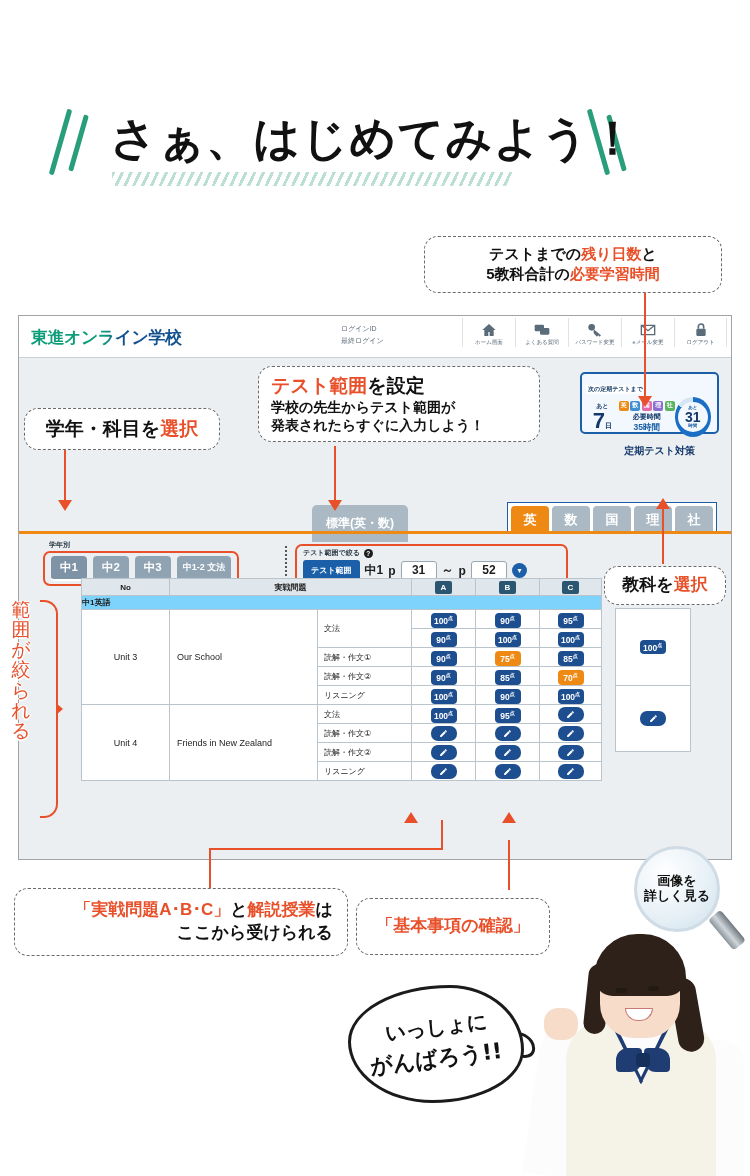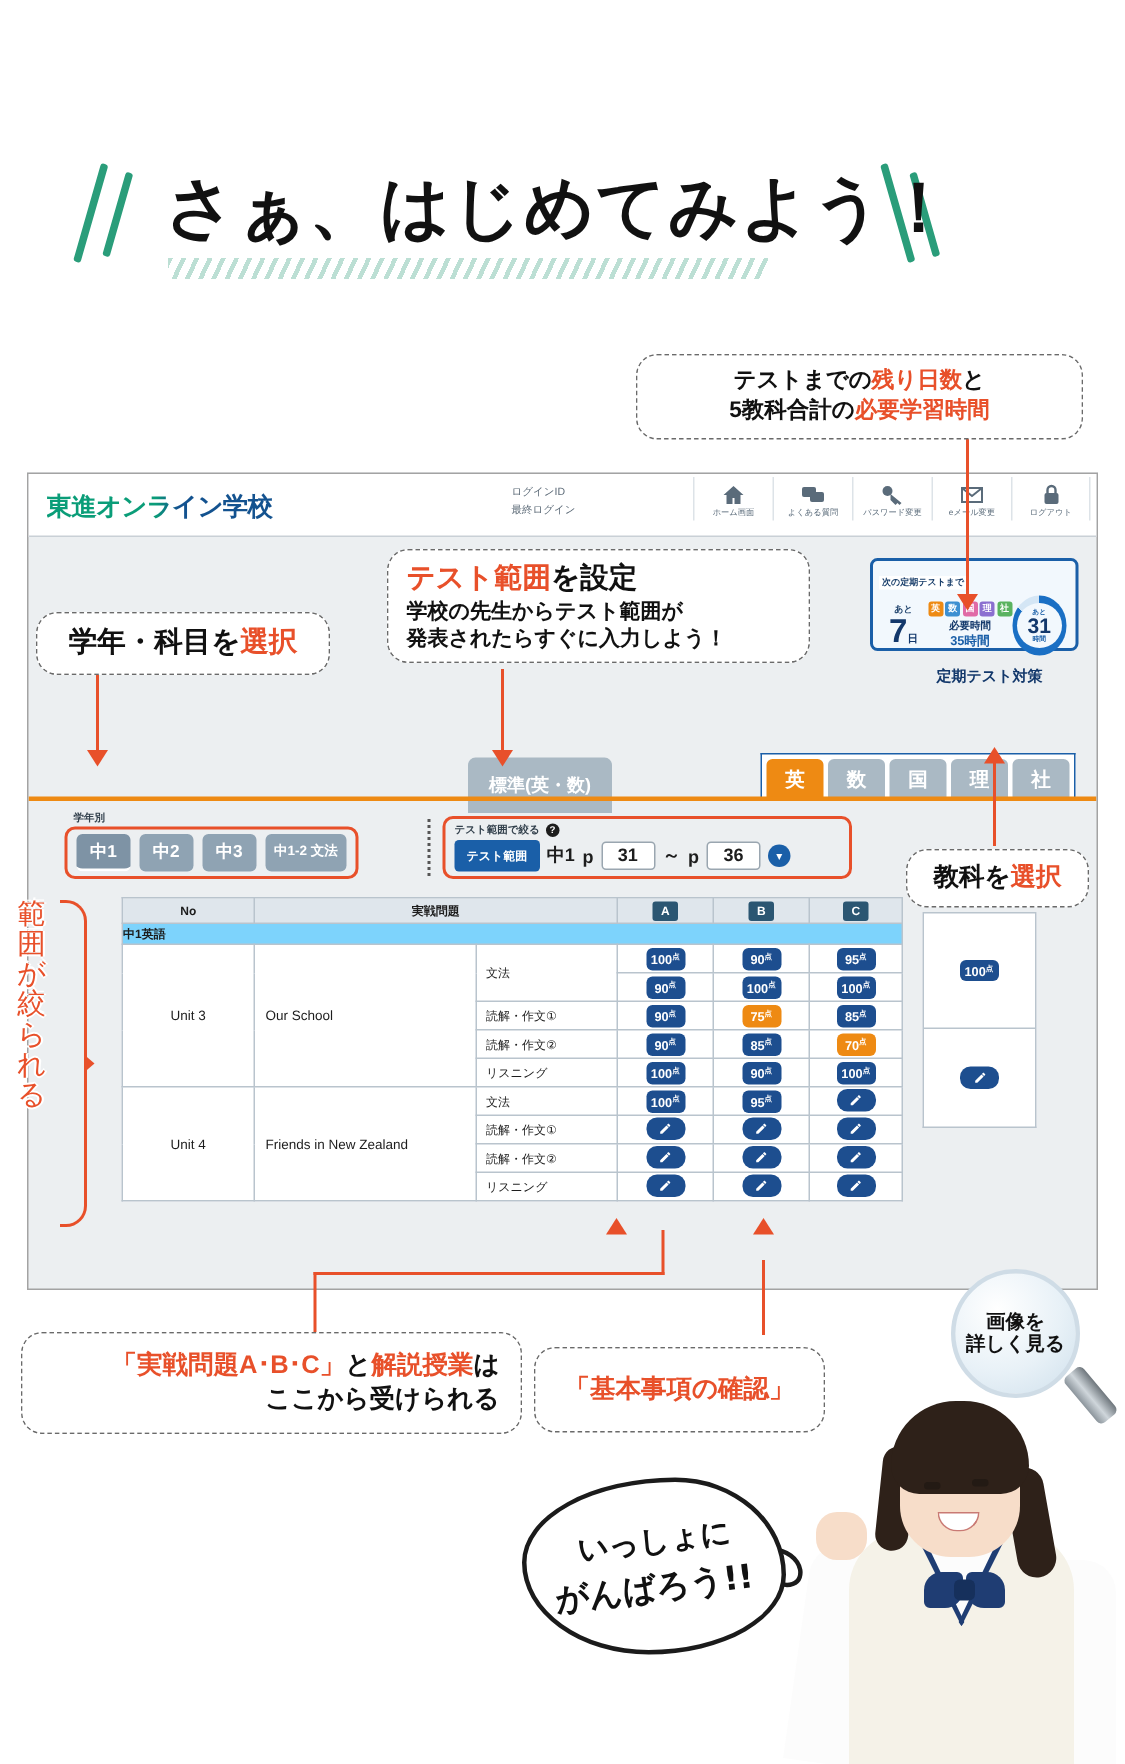--- a/index.html
+++ b/index.html
@@ -167,21 +167,21 @@
   .rb-btn { background:#1a5fa8; color:#fff; font-size:8px; font-weight:800; padding:5px 8px; border-radius:3px;}
   .rb-txt { font-size: 12px; font-weight:700; color:#1d1d1d; }
   .rb-inp {
     width: 36px; height: 19px; border:1px solid #9aa6b0; border-radius:3px; background:#fff;
     font-size: 12px; font-weight:700; color:#1d1d1d; text-align:center; line-height:17px;
   }
   .rb-caret { width:15px;height:15px;border-radius:50%;background:#1a5fa8;color:#fff;
               font-size:8px;display:flex;align-items:center;justify-content:center;}
 
   
-  .tablewrap { position:absolute; left: 62px; top: 240px; width: 520px; }
+  .tablewrap { position:absolute; left: 62px; top: 220px; width: 520px; }
   table.grid { border-collapse: collapse; width: 520px; background:#fff; table-layout: fixed;}
   table.grid th, table.grid td { border: 1px solid #b9c4cd; }
   th.hd { background:#dfe6ec; font-size:8px; font-weight:800; color:#1d1d1d; height:17px; }
   .abc { width:17px;height:13px;background:#2b5672;color:#fff;border-radius:2px;
          display:inline-flex;align-items:center;justify-content:center;font-size:8px;font-weight:800;}
   td.subhead { background:#7dd3fc; font-size:8px; text-align:left; height:14px; color:#1d1d1d;font-weight:bold; }
   td.unit { font-size:9px; text-align:center; color:#1d1d1d; }
   td.topic { font-size:9px; padding-left:7px; color:#1d1d1d; }
   td.skill { font-size:8px; padding-left:6px; color:#1d1d1d; }
   td.cell { text-align:center; height:19px; }
@@ -454,21 +454,21 @@
           <span>テスト範囲で絞る</span>
           <span class="qmark">?</span>
         </div>
         <div class="rb-row">
           <span class="rb-btn">テスト範囲</span>
           <span class="rb-txt">中1</span>
           <span class="rb-txt">p</span>
           <span class="rb-inp">31</span>
           <span class="rb-txt">～</span>
           <span class="rb-txt">p</span>
-          <span class="rb-inp">36</span>
+          <span class="rb-inp">52</span>
           <span class="rb-caret">▾</span>
         </div>
       </div>
     </div>
 
     <div class="tablewrap">
       <table class="grid">
         <colgroup>
             <col style="width:88px">
             <col style="width:148px">

